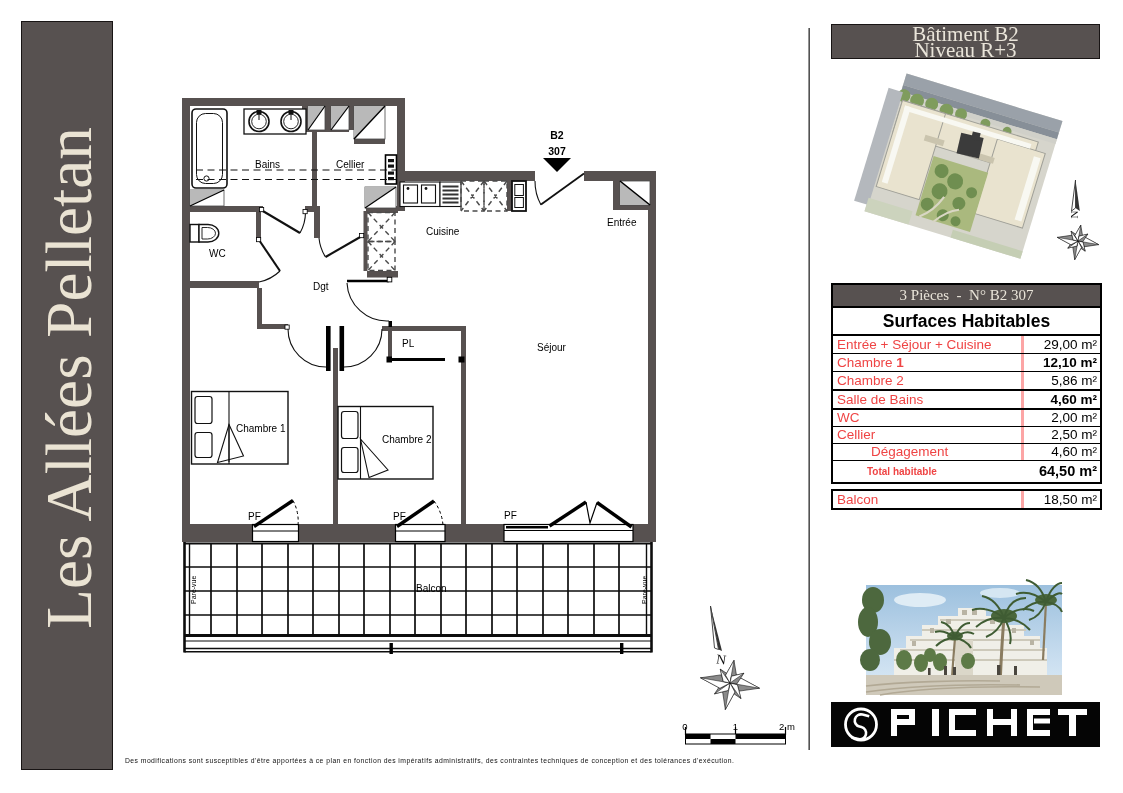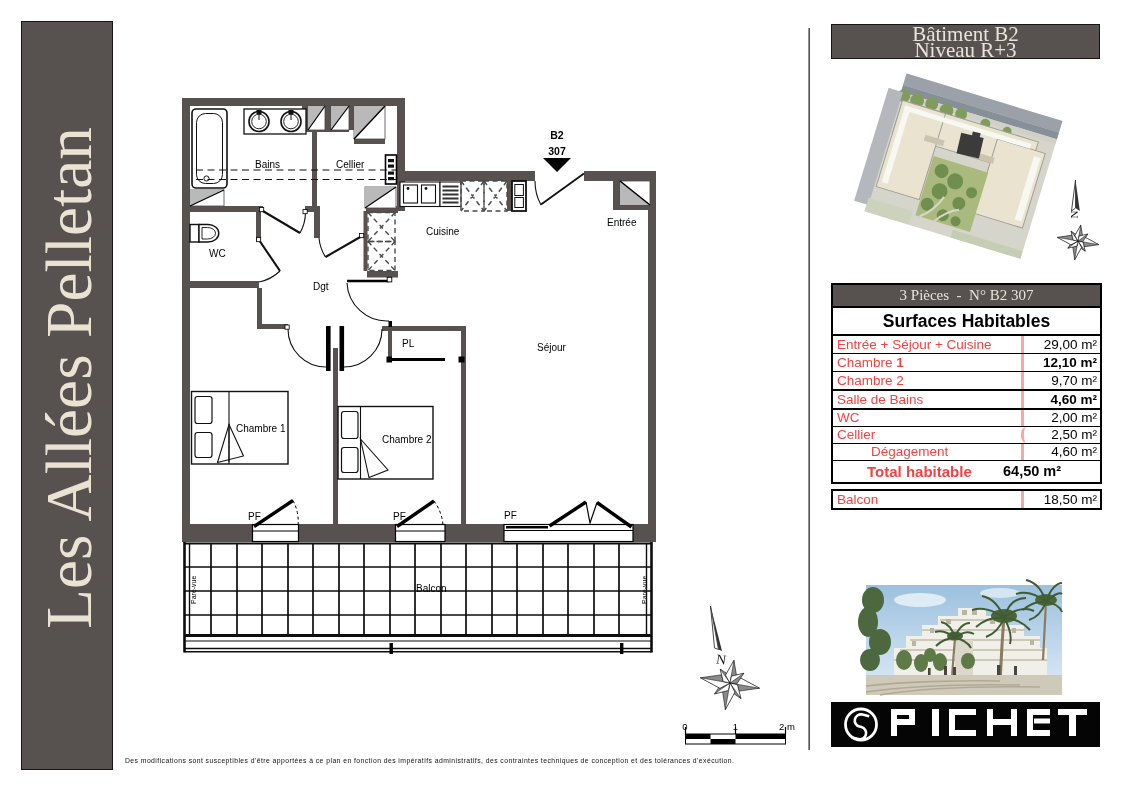--- a/index.html
+++ b/index.html
@@ -530,46 +530,46 @@
         <div class="tval" style="line-height:17px;">29,00 m²</div>
       </div>
 
   <div class="trow" style="height:17px;">
         <div class="tname" style="line-height:17px;">Chambre <b>1</b></div>
         <div class="tval" style="line-height:17px;"><b>12,10 m²</b></div>
       </div>
 
   <div class="trow" style="height:17px;">
         <div class="tname" style="line-height:17px;">Chambre 2</div>
-        <div class="tval" style="line-height:17px;">9,70 m²</div>
+        <div class="tval" style="line-height:17px;">5,86 m²</div>
       </div>
 
   <div class="trow" style="height:17px;border-top:2px solid #000;">
         <div class="tname" style="line-height:17px;">Salle de Bains</div>
         <div class="tval" style="line-height:17px;"><b>4,60 m²</b></div>
       </div>
 
   <div class="trow" style="height:15.5px;border-top:2px solid #000;">
         <div class="tname" style="line-height:15.5px;">WC</div>
         <div class="tval" style="line-height:15.5px;">2,00 m²</div>
       </div>
 
   <div class="trow" style="height:16px;">
         <div class="tname" style="line-height:16px;">Cellier</div>
-        <div class="tval" style="line-height:16px;border-radius:6px;">2,50 m²</div>
+        <div class="tval" style="line-height:16px;">2,50 m²</div>
       </div>
 
   <div class="trow" style="height:16.5px;padding-left:34px;">
         <div class="tname" style="line-height:16.5px;">Dégagement</div>
         <div class="tval" style="line-height:16.5px;">4,60 m²</div>
       </div>
 
   <div class="trow" style="height:21px;">
-        <div class="tname" style="line-height:21px;font-weight:bold;font-size:15px;padding-left:34px;">Total habitable</div>
-        <div style="width:76px;padding-right:21px;font-size:14.5px;line-height:21px;font-weight:bold;">64,50 m²</div>
+        <div class="tname" style="line-height:21px;font-weight:bold;font-size:10px;padding-left:34px;">Total habitable</div>
+        <div style="width:76px;text-align:right;padding-right:3px;font-size:14.5px;line-height:21px;font-weight:bold;">64,50 m²</div>
       </div>
 </div>
 
 <div class="abs" style="left:831px;top:489px;width:267px;border:2px solid #000;">
   <div class="trow" style="height:17px;border-top:none;">
         <div class="tname" style="line-height:17px;">Balcon</div>
         <div class="tval" style="line-height:17px;">18,50 m²</div>
       </div>
 </div>
 

